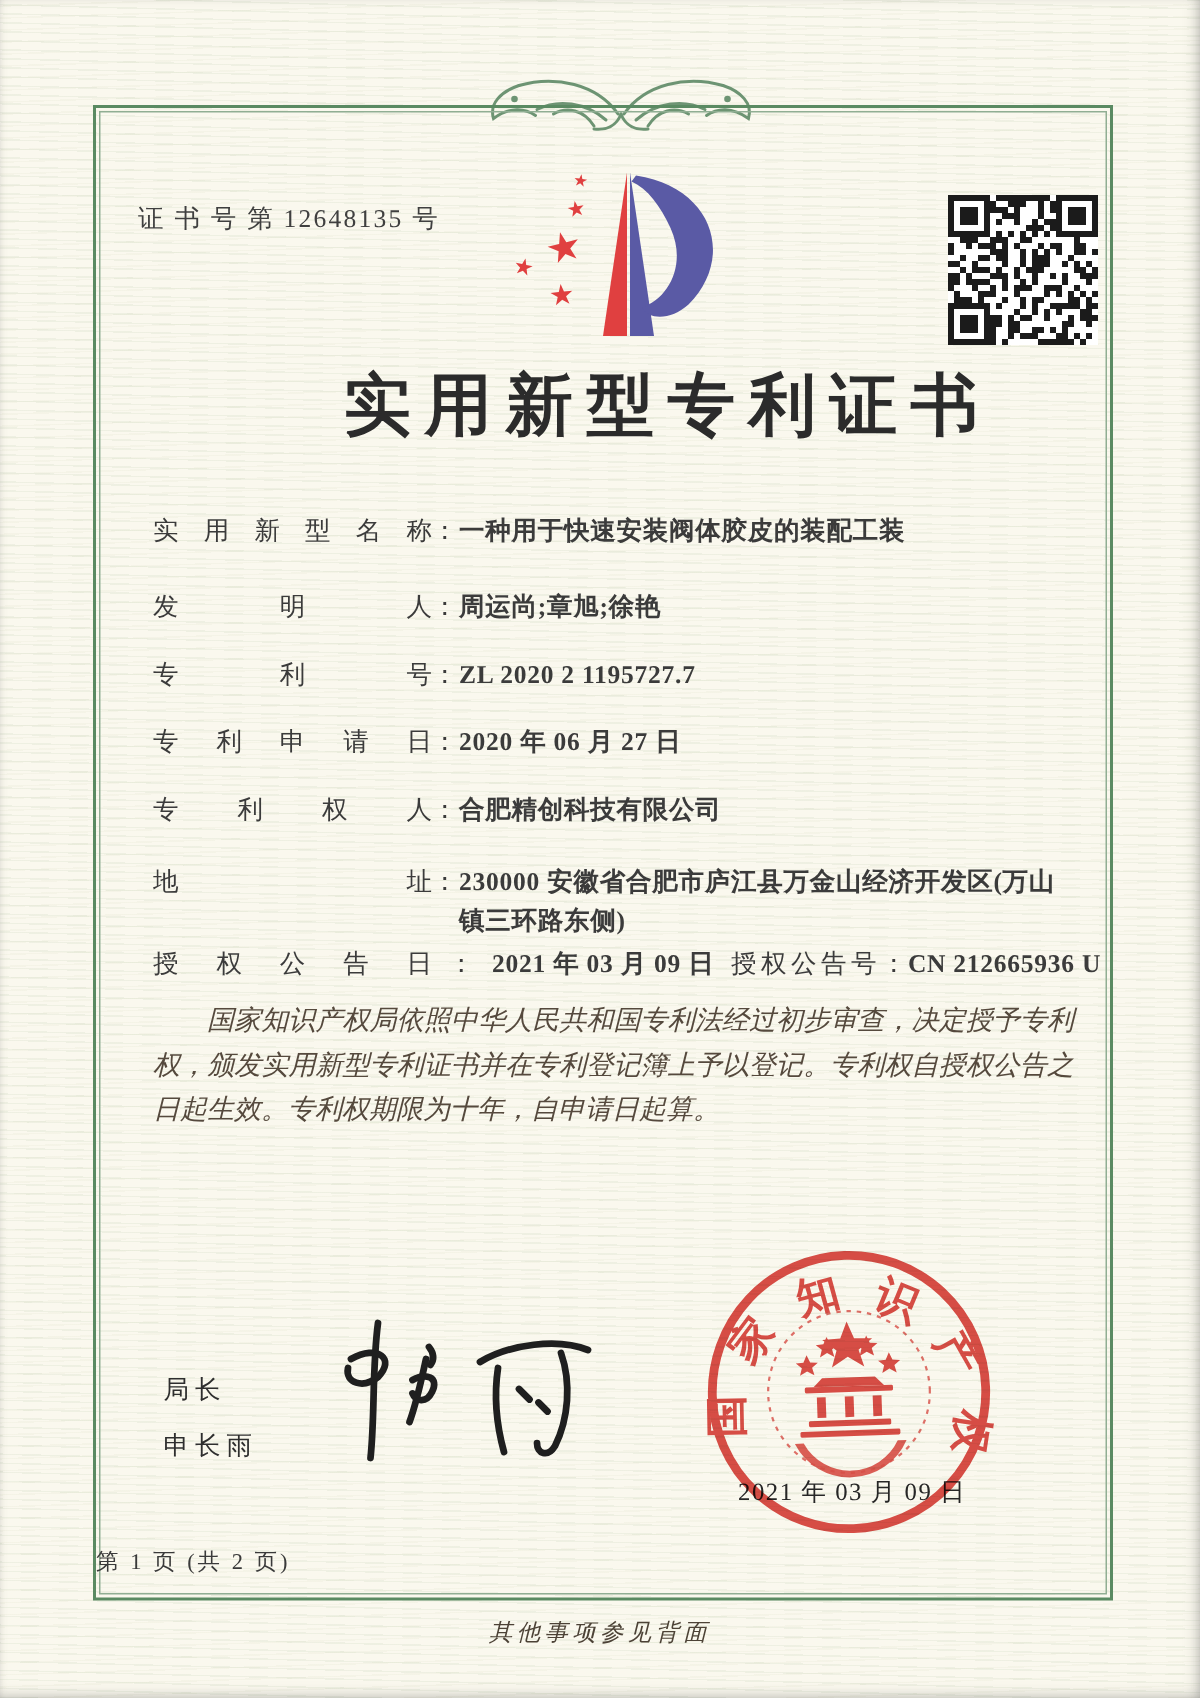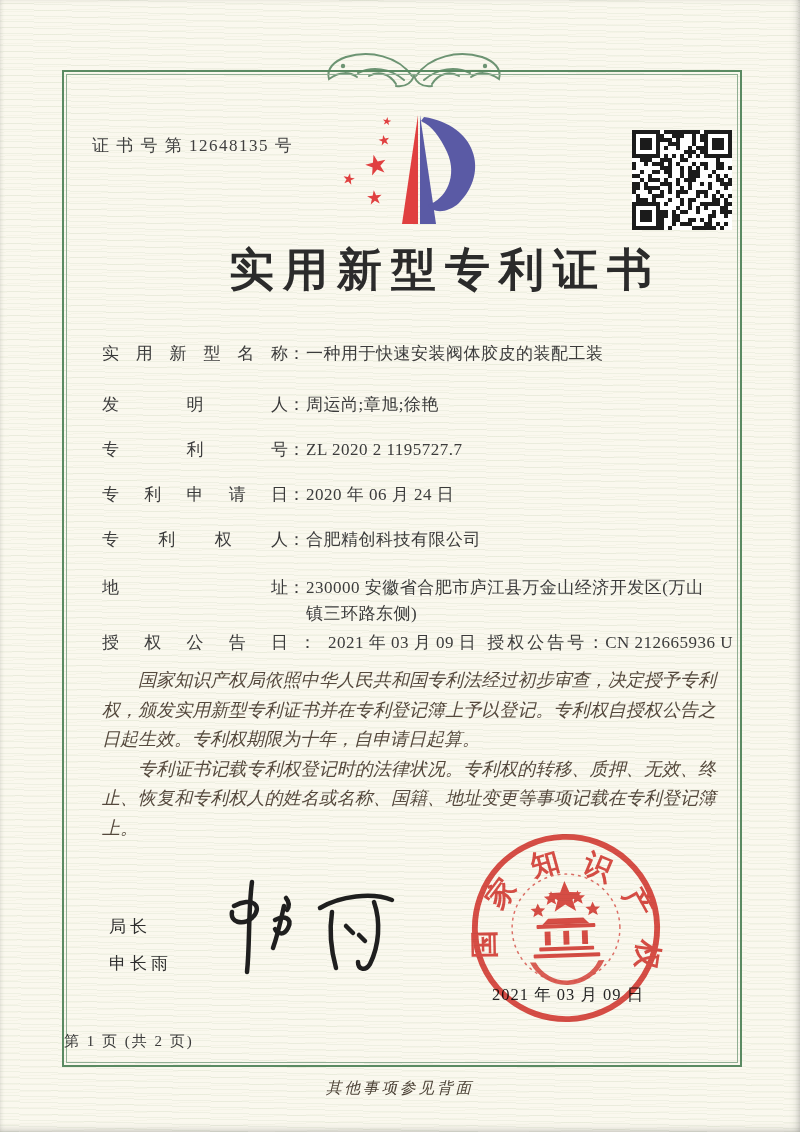--- a/index.html
+++ b/index.html
@@ -19,21 +19,21 @@
   .logo .star{position:absolute;color:#e04040;line-height:1;display:block;}
   .qr{position:absolute;left:568px;top:58px;width:100px;height:100px;}
   .title{position:absolute;left:0;top:168px;width:100%;margin:0;text-align:center;
     font-size:45px;font-weight:700;letter-spacing:9px;color:#2b2b2b;font-family:"Liberation Serif","DejaVu Serif",serif;padding-left:43px;}
   .fields{position:absolute;left:38px;top:272px;width:616px;font-size:17px;}
   .frow{margin-bottom:26px;line-height:19px;white-space:nowrap;}
   .frow.first{margin-bottom:32px;}
   .frow.addr{white-space:normal;line-height:26px;margin-bottom:6px;display:flex;}
   .flabel{display:inline-block;width:186px;text-align:justify;text-align-last:justify;vertical-align:top;flex:0 0 186px;}
   .fcolon{display:inline-block;width:18px;vertical-align:top;flex:0 0 18px;}
-  .fvalue{letter-spacing:0.5px;}
+  .fvalue{letter-spacing:0.5px;font-weight:bold;}
   .addr .fvalue{display:inline-block;width:404px;white-space:normal;}
   .frow.lastrow{display:flex;white-space:nowrap;gap:11px;}
   .grant-group{margin-left:auto;padding-right:2px;}
   .grant-group .glabel{letter-spacing:3px;}
   .body-text{position:absolute;left:38px;top:594px;width:614px;font-size:18px;line-height:29.5px;
     color:#55493d;font-style:italic;text-align:justify;}
   .body-text p{margin:0;text-indent:2em;}
   .sig-role{position:absolute;left:45px;top:843px;font-size:17px;letter-spacing:4px;color:#2e2e2e;font-style:normal;font-family:"Liberation Sans","DejaVu Sans",sans-serif;}
   .sig-name{position:absolute;left:45px;top:880px;font-size:17px;letter-spacing:4px;color:#2e2e2e;font-family:"Liberation Sans","DejaVu Sans",sans-serif;}
   .sig-script{position:absolute;left:148px;top:800px;width:210px;height:110px;}
@@ -416,21 +416,21 @@
       <div class="frow first">
         <span class="flabel">实用新型名称</span><span class="fcolon">：</span><span class="fvalue">一种用于快速安装阀体胶皮的装配工装</span>
       </div>
       <div class="frow">
         <span class="flabel">发明人</span><span class="fcolon">：</span><span class="fvalue">周运尚;章旭;徐艳</span>
       </div>
       <div class="frow">
         <span class="flabel">专利号</span><span class="fcolon">：</span><span class="fvalue">ZL 2020 2 1195727.7</span>
       </div>
       <div class="frow">
-        <span class="flabel">专利申请日</span><span class="fcolon">：</span><span class="fvalue">2020 年 06 月 24 日</span>
+        <span class="flabel">专利申请日</span><span class="fcolon">：</span><span class="fvalue">2020 年 06 月 27 日</span>
       </div>
       <div class="frow">
         <span class="flabel">专利权人</span><span class="fcolon">：</span><span class="fvalue">合肥精创科技有限公司</span>
       </div>
       <div class="frow addr">
         <span class="flabel">地址</span>
           <span class="fcolon">：</span>
           <span class="fvalue">230000 安徽省合肥市庐江县万金山经济开发区(万山镇三环路东侧)</span>
       </div>
       <div class="frow lastrow">
@@ -438,21 +438,20 @@
           <span class="fcolon">：</span>
           <span class="fvalue">2021 年 03 月 09 日</span>
         <span class="grant-group">
           <span class="glabel">授权公告号</span><span class="fcolon">：</span><span class="fvalue">CN 212665936 U</span>
         </span>
       </div>
     </div>
 
     <div class="body-text">
       <p>国家知识产权局依照中华人民共和国专利法经过初步审查，决定授予专利权，颁发实用新型专利证书并在专利登记簿上予以登记。专利权自授权公告之日起生效。专利权期限为十年，自申请日起算。</p>
-      <p>专利证书记载专利权登记时的法律状况。专利权的转移、质押、无效、终止、恢复和专利权人的姓名或名称、国籍、地址变更等事项记载在专利登记簿上。</p>
     </div>
 
     <div class="sig-role">局长</div>
     <div class="sig-name">申长雨</div>
 
     <svg class="sig-script" viewBox="0 0 210 110">
       <g stroke="#1f1f1f" stroke-width="4.5" fill="none" stroke-linecap="round" stroke-linejoin="round">
         <path d="M40,10 C36,40 38,72 35,100"></path>
         <path d="M22,34 C40,24 52,34 40,46 C30,54 18,50 20,40"></path>
         <path d="M74,26 c4,5 3,9 1,12"></path>

